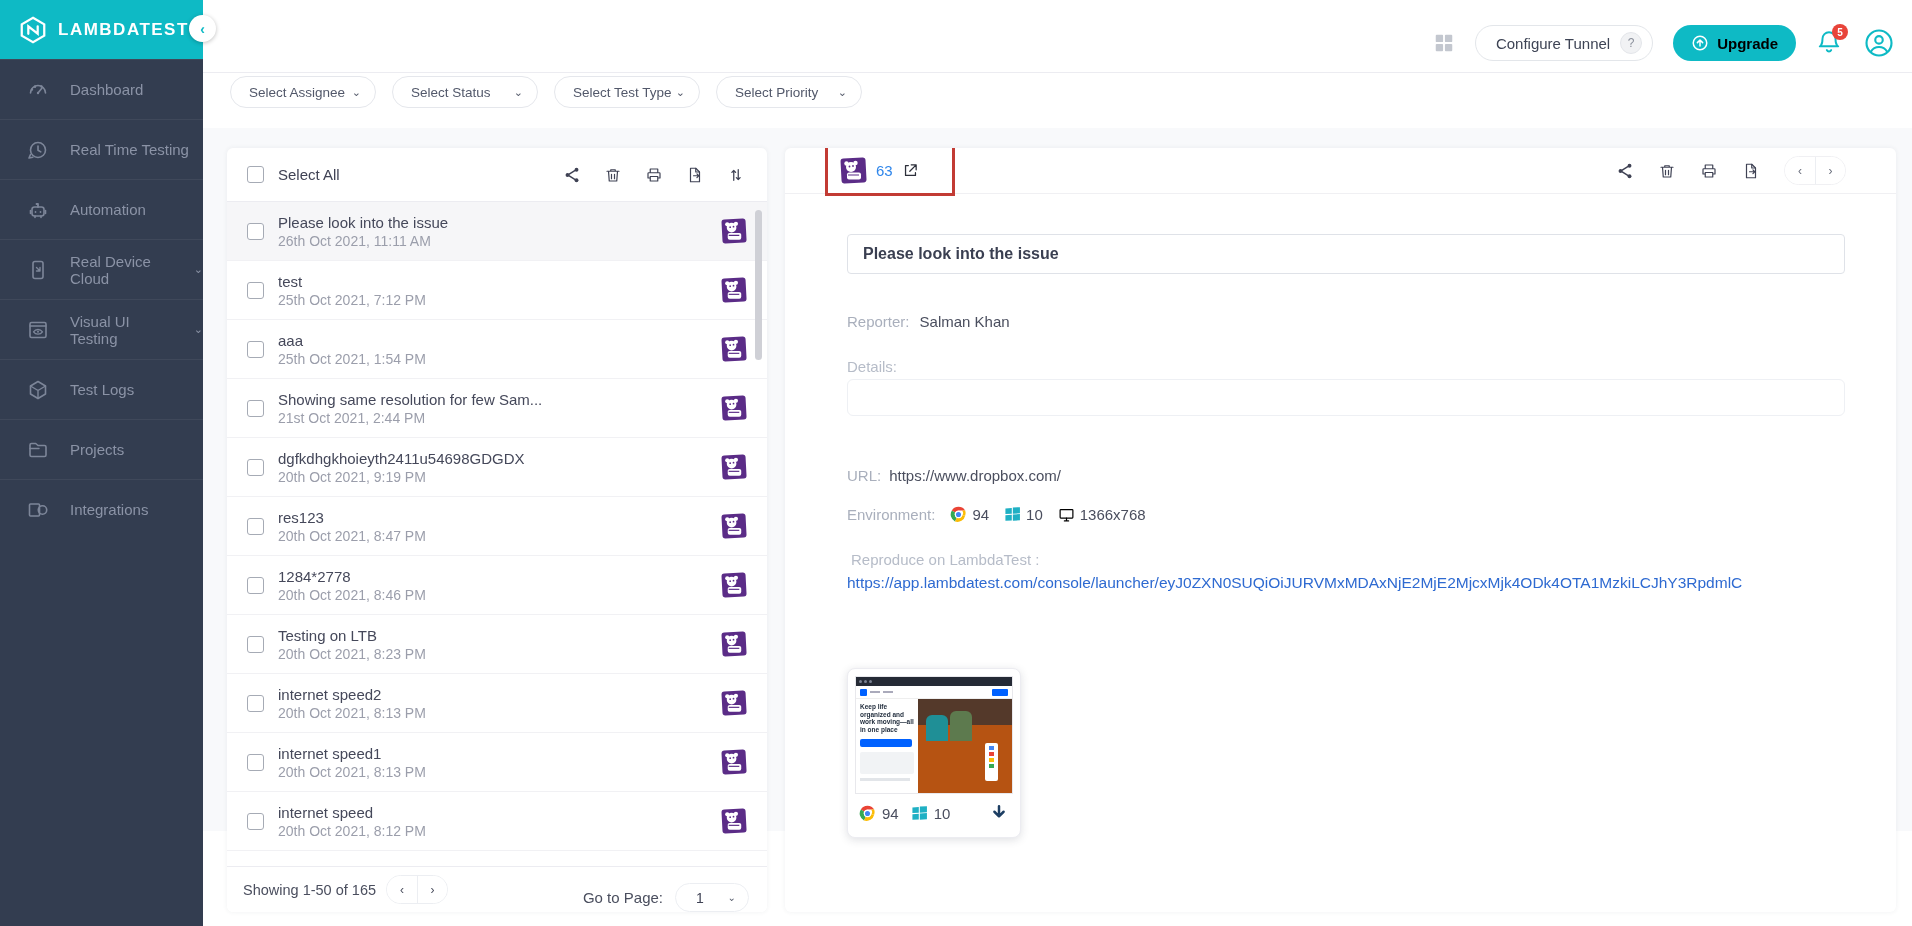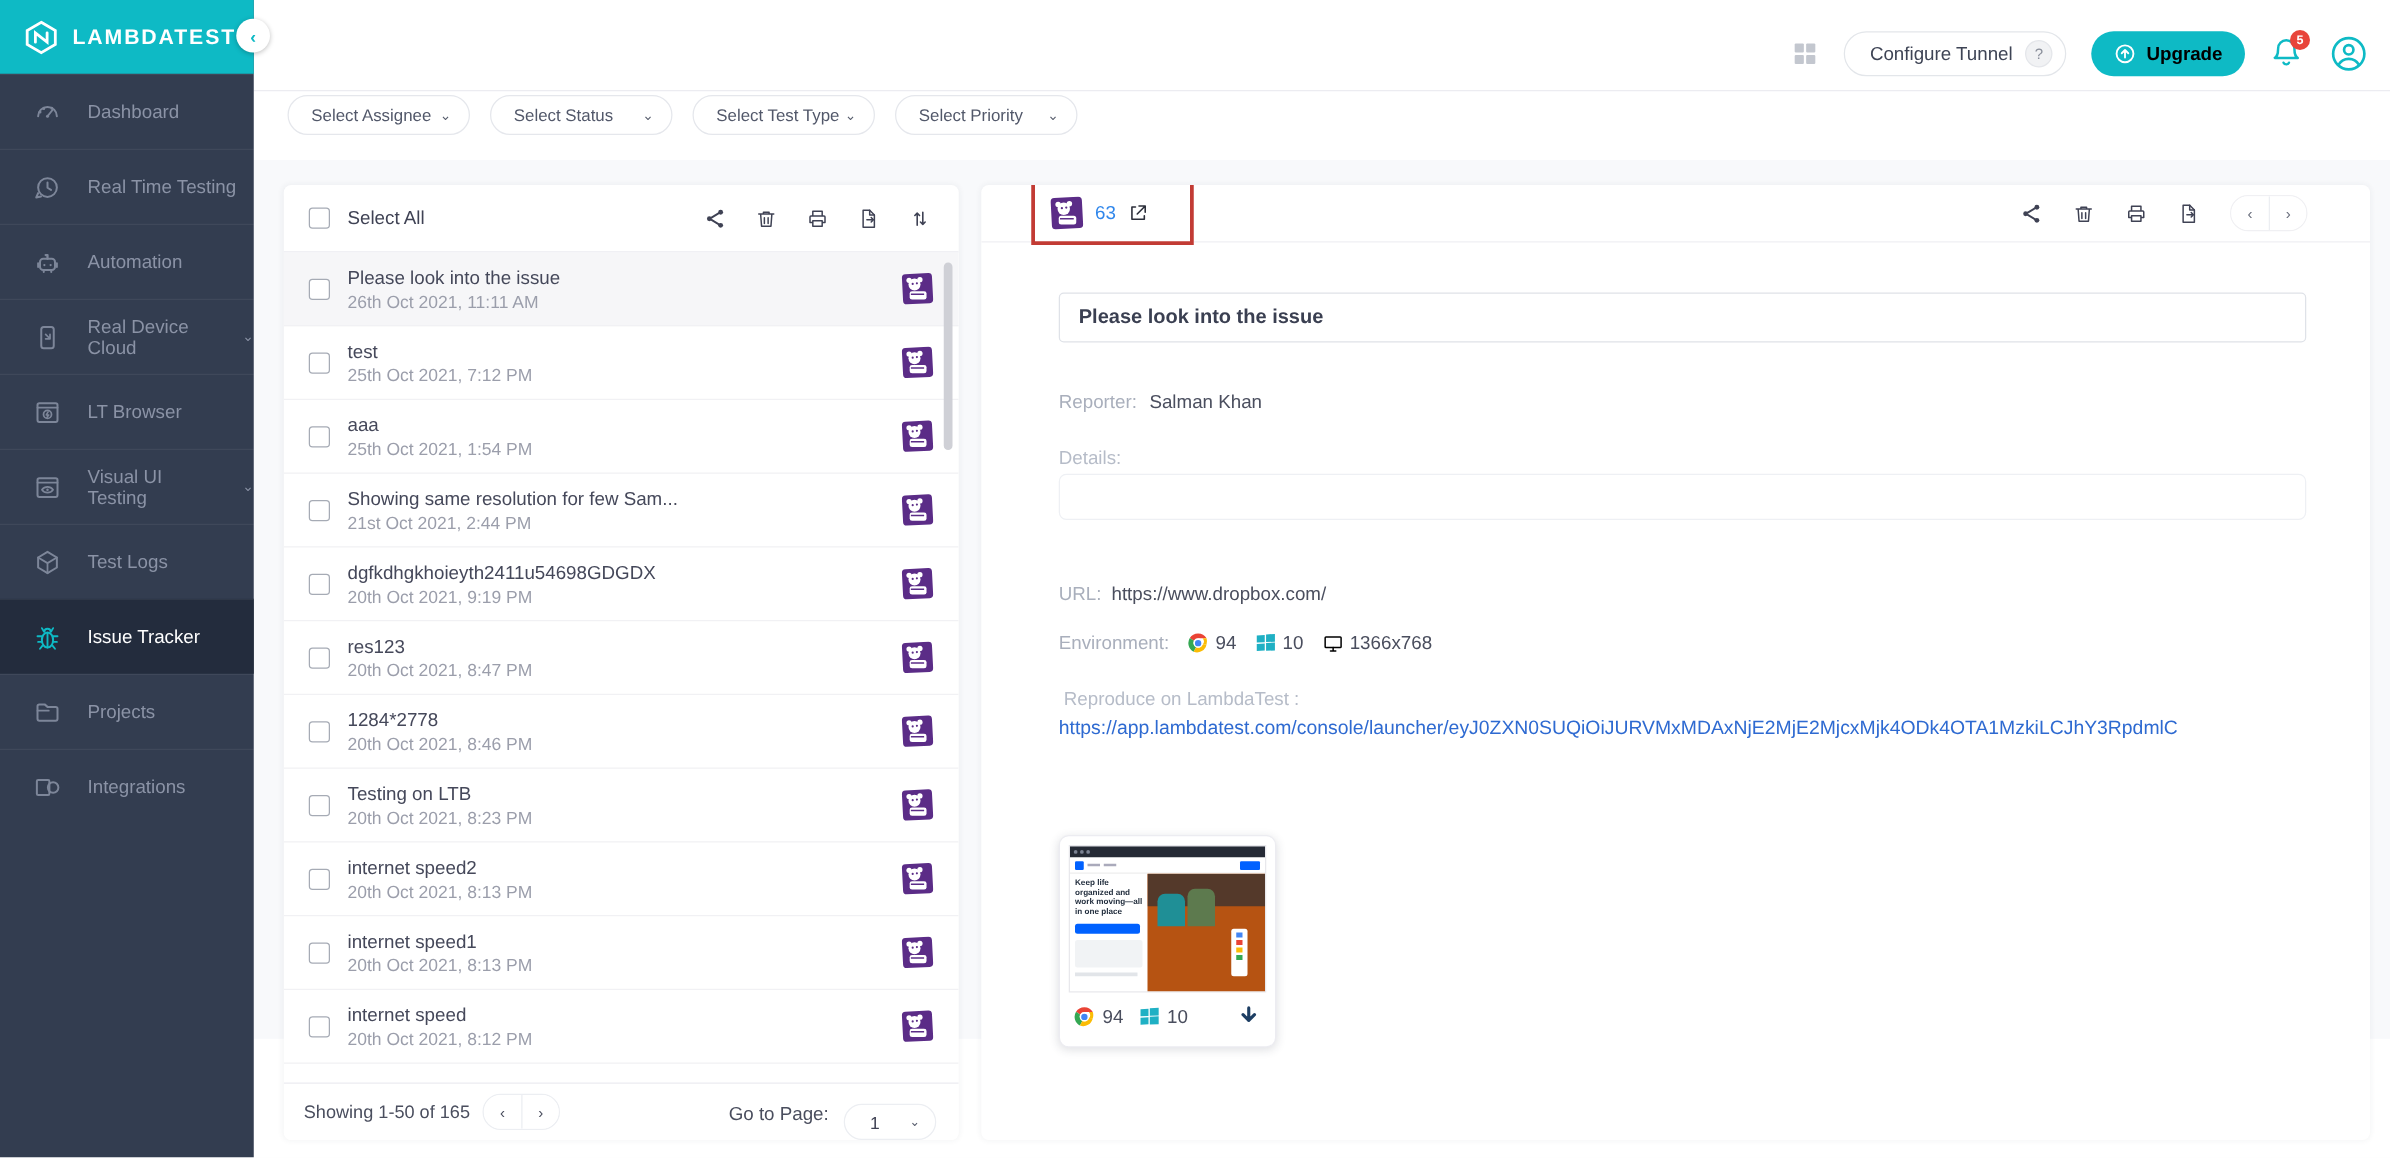--- a/index.html
+++ b/index.html
@@ -64,21 +64,21 @@
   .row .ttl { font-size:15px; color:#45485a; line-height:19px; }
   .row .dt  { font-size:14px; color:#9b9eab; line-height:18px; }
   .row .pav { margin-left:auto; width:26px; height:26px; }
   .list-scrollbar { position:absolute; right:5px; top:62px; width:7px; height:150px; border-radius:4px; background:#cfd0d6; z-index:6; cursor:grab;}
   .list-foot { position:absolute; left:0; right:0; bottom:0; height:46px; border-top:1px solid #ececf1; background:#fff;
                display:flex; align-items:center; padding:0 18px 0 16px; font-size:14.5px; color:#4a4e5e; }
   .pager-pill { display:flex; margin-left:10px; border:1px solid #eceef2; border-radius:16px; overflow:hidden; }
   .pager-half { width:30px; height:27px; display:flex; align-items:center; justify-content:center; color:#4a4e5e;
                 font-size:12px; cursor:pointer; background:#fff; }
   .pager-half + .pager-half { border-left:1px solid #eceef2; }
-  .goto { margin-left:auto; display:flex; align-items:flex-start; gap:12px;margin-top:16px; }
+  .goto { margin-left:auto; display:flex; align-items:center; gap:12px;margin-top:16px; }
   .goto-pill { width:74px; height:29px; border:1px solid #eceef2; border-radius:16px; display:flex; align-items:center;
                justify-content:space-between; padding:0 12px 0 20px; font-size:14px; color:#3f4254; cursor:pointer; background:#fff;}
   .goto-pill .chev { font-size:10px; color:#555b6b; }
 
   
   .detail-card { left:582px; top:89px; right:16px; height:764px; overflow:hidden; }
   .d-toolbar { position:relative; height:46px; border-bottom:1px solid #f0f0f3; display:flex; align-items:center;
                justify-content:flex-end; gap:24px; padding-right:50px; }
   .annot { position:absolute; left:40px; top:-3px; width:130px; height:51px; border:3px solid #c23b34;
            display:flex; align-items:center; gap:9px; padding-left:12px; background:#fff; }
@@ -178,48 +178,32 @@
               <rect x="7" y="3.5" width="10" height="17" rx="2" stroke-width="1.6"></rect>
               <path d="M10.5 9.5 14 13m0-3.5V13h-3.5" stroke-width="1.4"></path>
             </svg></span>
           <span>Real Device Cloud</span>
           <span class="nav-chev">⌄</span>
         </div>
         <div class="nav-item">
           <span class="nico"><svg viewBox="0 0 24 24" fill="none" stroke="currentColor" stroke-width="1.8" stroke-linecap="round" stroke-linejoin="round" style="width:100%;height:100%">
               <rect x="4" y="4.5" width="16" height="15" rx="1.5" stroke-width="1.6"></rect>
               <path d="M4 8h16" stroke-width="1.4"></path>
-              <circle cx="12" cy="13.5" r="3.2" stroke-width="1.4"></circle>
-              <path d="M12.5 11.5 11 14h2l-1.5 2" stroke-width="1.2"></path>
-            </svg></span>
-          <span>LT Browser</span>
-        </div>
-        <div class="nav-item">
-          <span class="nico"><svg viewBox="0 0 24 24" fill="none" stroke="currentColor" stroke-width="1.8" stroke-linecap="round" stroke-linejoin="round" style="width:100%;height:100%">
-              <rect x="4" y="4.5" width="16" height="15" rx="1.5" stroke-width="1.6"></rect>
-              <path d="M4 8h16" stroke-width="1.4"></path>
               <path d="M7.5 13.8s1.7-2.3 4.5-2.3 4.5 2.3 4.5 2.3-1.7 2.3-4.5 2.3-4.5-2.3-4.5-2.3z" stroke-width="1.3"></path>
               <circle cx="12" cy="13.8" r="1" fill="currentColor" stroke="none"></circle>
             </svg></span>
           <span>Visual UI Testing</span>
           <span class="nav-chev">⌄</span>
         </div>
         <div class="nav-item">
           <span class="nico"><svg viewBox="0 0 24 24" fill="none" stroke="currentColor" stroke-width="1.8" stroke-linecap="round" stroke-linejoin="round" style="width:100%;height:100%">
               <path d="M12 3.5 19.5 8v8L12 20.5 4.5 16V8z" stroke-width="1.6"></path>
               <path d="M4.5 8 12 12.5 19.5 8M12 12.5v8" stroke-width="1.4"></path>
             </svg></span>
           <span>Test Logs</span>
-        </div>
-        <div class="nav-item active">
-          <span class="nico"><svg viewBox="0 0 24 24" fill="none" stroke="currentColor" stroke-width="1.8" stroke-linecap="round" stroke-linejoin="round" style="width:100%;height:100%">
-              <ellipse cx="12" cy="14" rx="4.5" ry="6" stroke-width="1.6"></ellipse>
-              <path d="M12 8.5V20M9 7l-1.5-2.5M15 7l1.5-2.5M7.5 11H4m3.5 4.5H4.5m3.5 3L6 21m10.5-10H20m-3.5 4.5h3m-3.5 3L18 21M9.5 7.5a2.5 2.5 0 0 1 5 0" stroke-width="1.5"></path>
-            </svg></span>
-          <span>Issue Tracker</span>
         </div>
         <div class="nav-item">
           <span class="nico"><svg viewBox="0 0 24 24" fill="none" stroke="currentColor" stroke-width="1.8" stroke-linecap="round" stroke-linejoin="round" style="width:100%;height:100%">
               <path d="M4 7a1.5 1.5 0 0 1 1.5-1.5h4.2L12 7.5h6.5A1.5 1.5 0 0 1 20 9v8a1.5 1.5 0 0 1-1.5 1.5h-13A1.5 1.5 0 0 1 4 17z" stroke-width="1.6"></path>
               <path d="M4 10.5h9" stroke-width="1.4"></path>
             </svg></span>
           <span>Projects</span>
         </div>
         <div class="nav-item">
           <span class="nico"><svg viewBox="0 0 24 24" fill="none" stroke="currentColor" stroke-width="1.8" stroke-linecap="round" stroke-linejoin="round" style="width:100%;height:100%">

